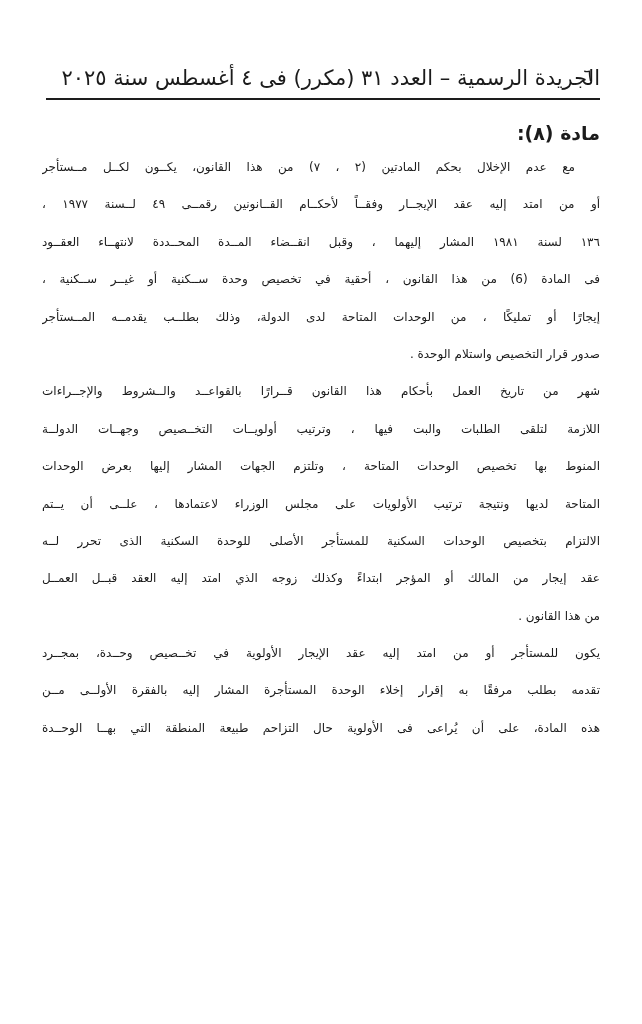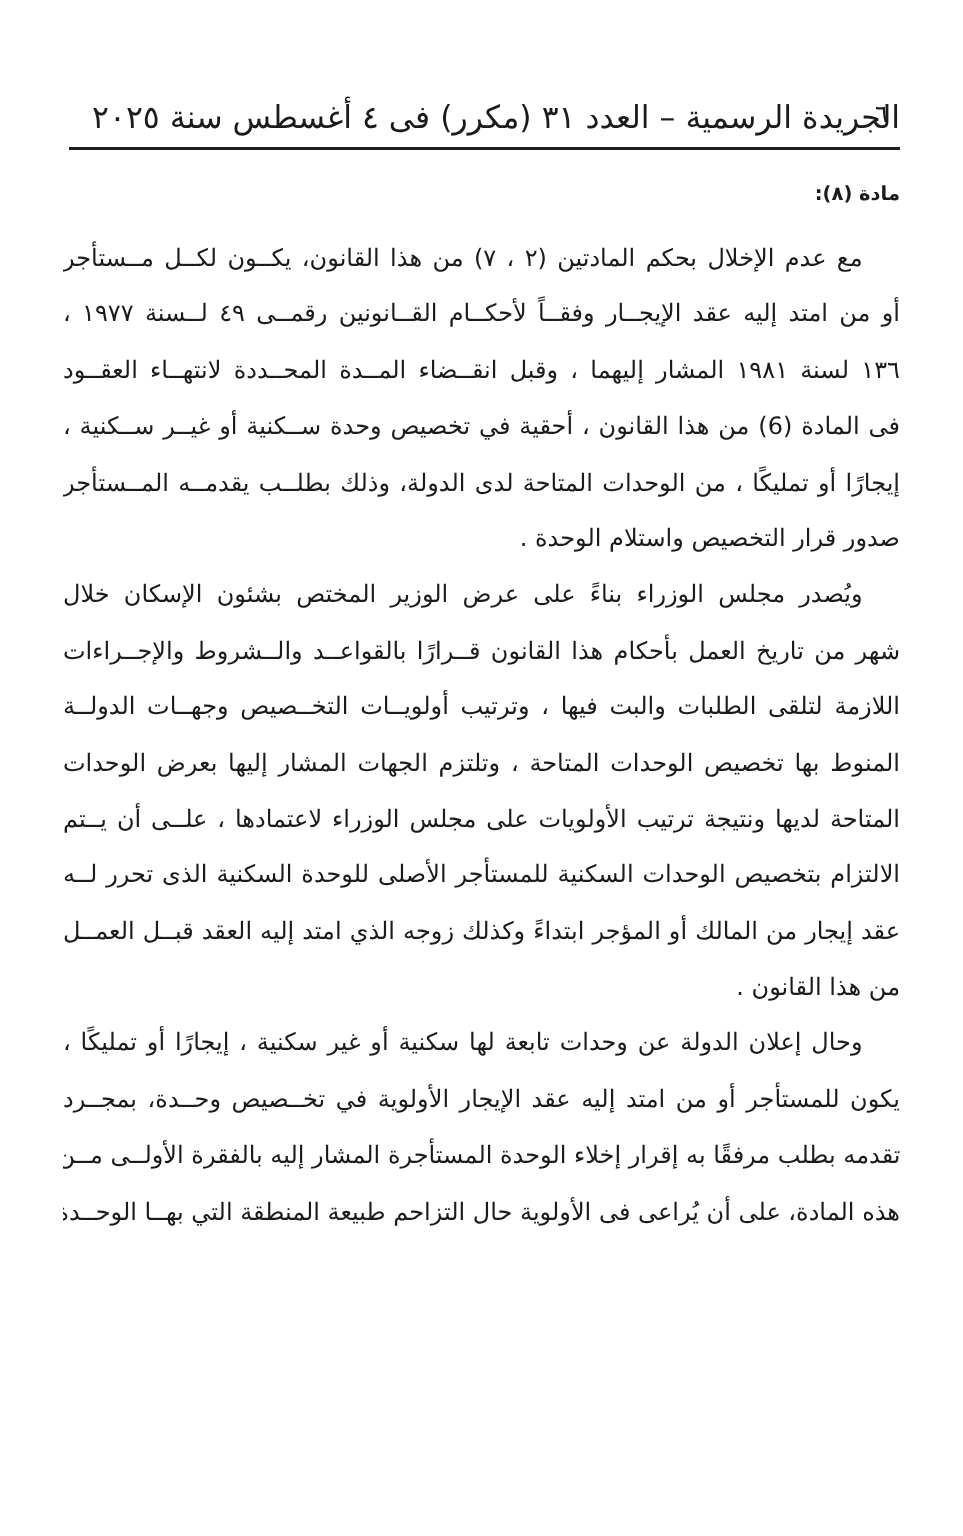--- a/index.html
+++ b/index.html
@@ -46,28 +46,28 @@
   }
   
   .content {
     position: absolute;
     top: 112px;
     left: 42px;
     right: 42px;
     direction: rtl;
   }
   .article-heading {
-    font-size: 13px;
+    font-size: 19px;
     font-weight: 700;
     text-align: right;
-    margin: 10px 0 16px 0;
+    margin: 10px 0 5px 0;
   }
   .para { margin: 0; }
   .line {
-    font-size: 16px;
+    font-size: 12px;
     line-height: 37.4px;
     height: 37.4px;
     text-align: justify;
     text-align-last: justify;
     -moz-text-align-last: justify;
     overflow: hidden;
     white-space: nowrap;
   }
   .line.first { padding-right: 25px; }
   .line.last {
@@ -92,31 +92,29 @@
     <div class="para">
       <div class="line first">مع عدم الإخلال بحكم المادتين (٢ ، ٧) من هذا القانون، يكــون لكــل مــستأجر</div>
       <div class="line">أو من امتد إليه عقد الإيجــار وفقــاً لأحكــام القــانونين رقمــى ٤٩ لــسنة ١٩٧٧ ،</div>
       <div class="line">١٣٦ لسنة ١٩٨١ المشار إليهما ، وقبل انقــضاء المــدة المحــددة لانتهــاء العقــود</div>
       <div class="line">فى المادة (6) من هذا القانون ، أحقية في تخصيص وحدة ســكنية أو غيــر ســكنية ،</div>
       <div class="line">إيجارًا أو تمليكًا ، من الوحدات المتاحة لدى الدولة، وذلك بطلــب يقدمــه المــستأجر</div>
       <div class="line last">صدور قرار التخصيص واستلام الوحدة .</div>
     </div>
 
     <div class="para">
-      <div class="line first">ويُصدر مجلس الوزراء بناءً على عرض الوزير المختص بشئون الإسكان خلال</div>
       <div class="line">شهر من تاريخ العمل بأحكام هذا القانون قــرارًا بالقواعــد والــشروط والإجــراءات</div>
       <div class="line">اللازمة لتلقى الطلبات والبت فيها ، وترتيب أولويــات التخــصيص وجهــات الدولــة</div>
       <div class="line">المنوط بها تخصيص الوحدات المتاحة ، وتلتزم الجهات المشار إليها بعرض الوحدات</div>
       <div class="line">المتاحة لديها ونتيجة ترتيب الأولويات على مجلس الوزراء لاعتمادها ، علــى أن يــتم</div>
       <div class="line">الالتزام بتخصيص الوحدات السكنية للمستأجر الأصلى للوحدة السكنية الذى تحرر لــه</div>
       <div class="line">عقد إيجار من المالك أو المؤجر ابتداءً وكذلك زوجه الذي امتد إليه العقد قبــل العمــل</div>
       <div class="line last">من هذا القانون .</div>
     </div>
 
     <div class="para">
-      <div class="line first">وحال إعلان الدولة عن وحدات تابعة لها سكنية أو غير سكنية ، إيجارًا أو تمليكًا ،</div>
       <div class="line">يكون للمستأجر أو من امتد إليه عقد الإيجار الأولوية في تخــصيص وحــدة، بمجــرد</div>
       <div class="line">تقدمه بطلب مرفقًا به إقرار إخلاء الوحدة المستأجرة المشار إليه بالفقرة الأولــى مــن</div>
       <div class="line">هذه المادة، على أن يُراعى فى الأولوية حال التزاحم طبيعة المنطقة التي بهــا الوحــدة</div>
     </div>
 
   </div>
 </div>
 
 </body></html>

